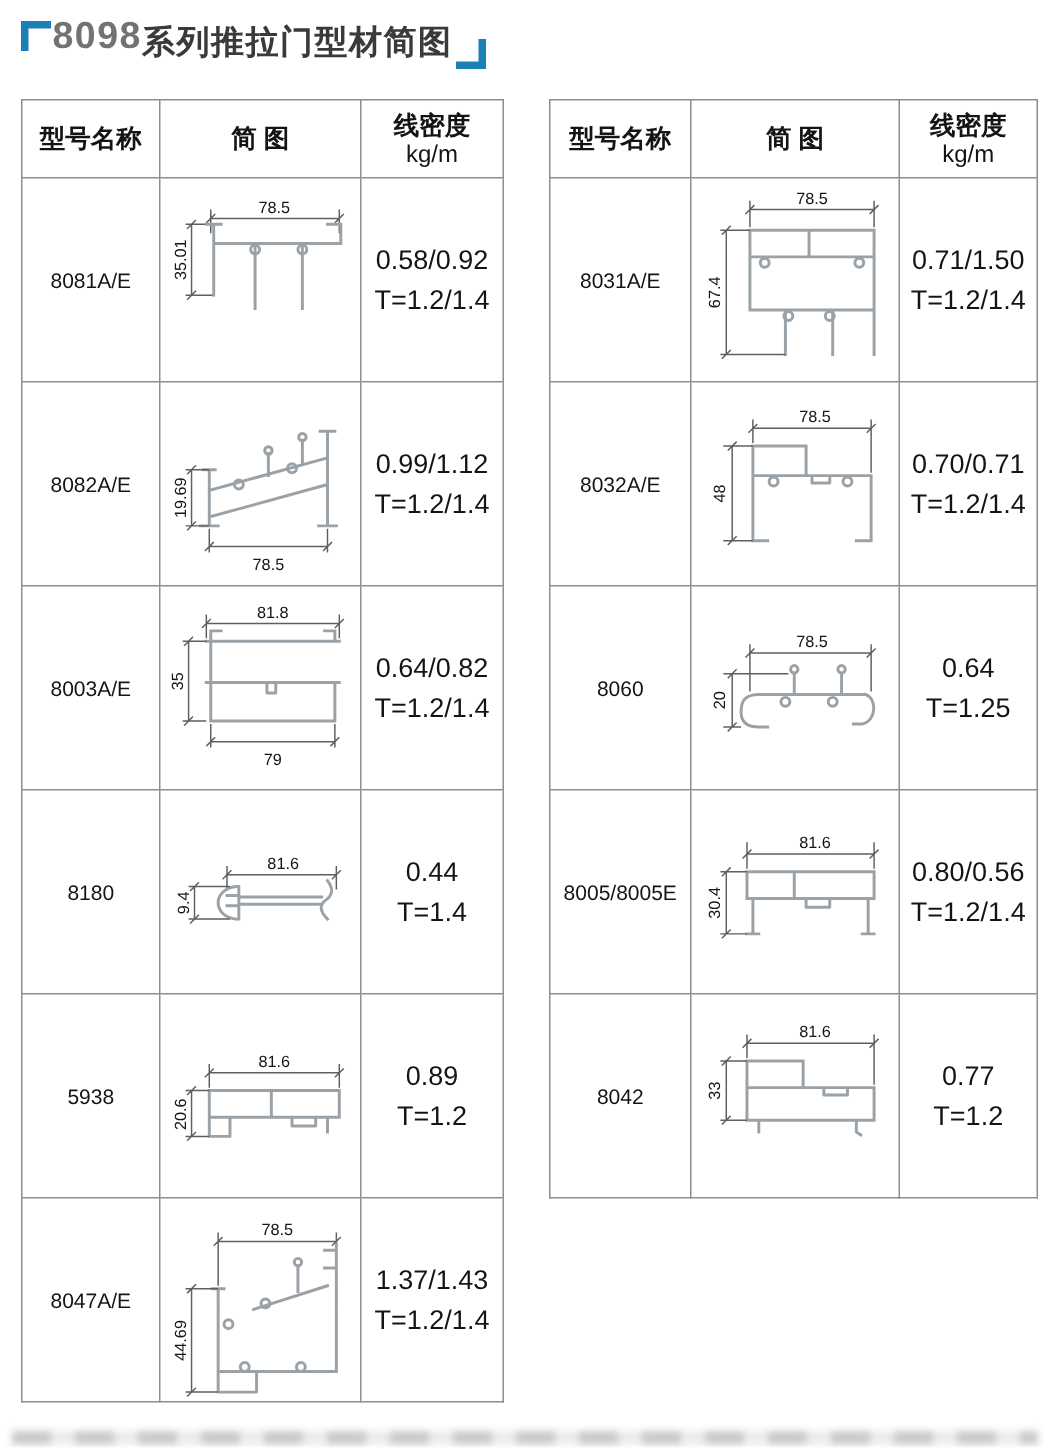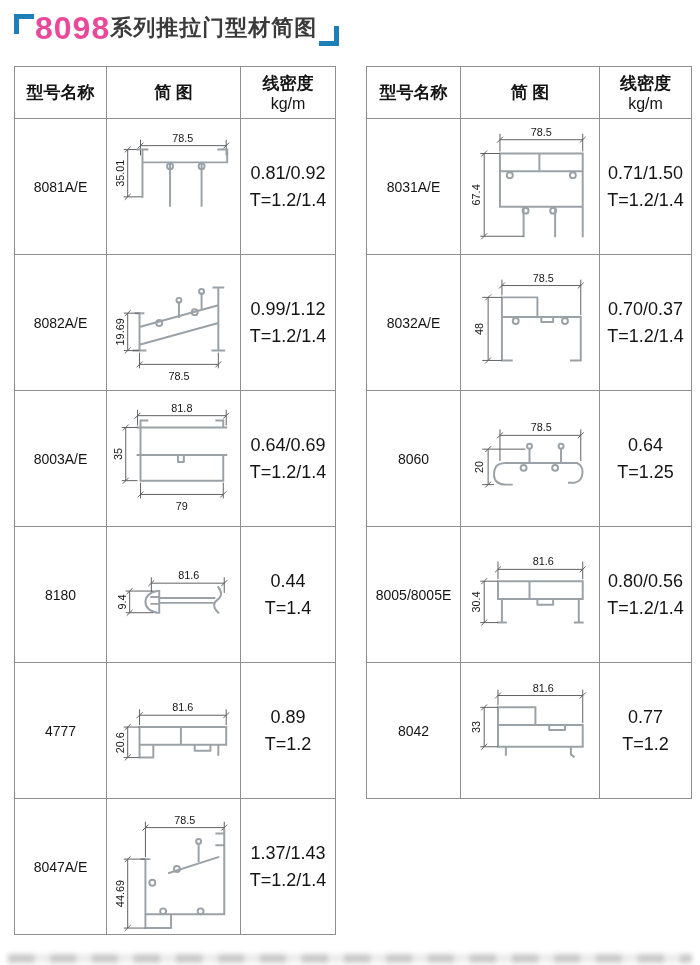--- a/index.html
+++ b/index.html
@@ -3,21 +3,21 @@
 <meta charset="utf-8">
 <style>
   html,body{margin:0;padding:0;background:#fff;}
   .page{position:relative;width:700px;height:965px;background:#fff;overflow:hidden;
         font-family:"Liberation Sans",sans-serif;color:#141414;}
 
   
   .title{position:absolute;left:14px;top:12px;display:flex;align-items:flex-start;}
   .brk-tl{display:inline-block;width:15px;height:15px;border-top:5px solid #1d7fb8;
           border-left:5px solid #1d7fb8;margin:2px 1px 0 0;}
-  .series{font-size:32px;font-weight:bold;color:#ec4899;line-height:1;letter-spacing:1px;}
+  .series{font-size:25px;font-weight:bold;color:#737373;line-height:1;letter-spacing:1px;}
   .rest{font-size:22px;font-weight:bold;color:#3a3a3a;line-height:1;margin-top:5px;letter-spacing:1px;text-align:center;}
   .brk-br{display:inline-block;width:15px;height:15px;border-bottom:5px solid #1d7fb8;
           border-right:5px solid #1d7fb8;margin:14px 0 0 2px;}
 
   
   table{border-collapse:collapse;position:absolute;table-layout:fixed;background:#fff;}
   td,th{border:1px solid #8e8e8e;padding:0;text-align:center;vertical-align:middle;overflow:hidden;}
   th{font-weight:bold;font-size:17px;color:#141414;}
   th .unit{font-size:16px;font-weight:normal;}
   .tbl-left{left:14px;top:66px;}
@@ -73,21 +73,21 @@
           <path class="d" d="M33,36 V20 M120,36 V20 M33,26 H120 M30,29 L36,23 M117,29 L123,23"></path>
           <text class="dt" text-anchor="middle" x="76" y="22">78.5</text>
           <path class="d" d="M33,30 H16 M35,78 H16 M20,30 V78 M17,33 L23,27 M17,81 L23,75"></path>
           <text class="dt" text-anchor="middle" transform="rotate(-90 12 54)" x="12" y="58">35.01</text>
           <path class="p" d="M30,30 h10 M35,30 v48 M35,43 h86 M121,43 v-13 M121,30 h-9 M63,43 v44 M95,43 v44"></path>
           <circle class="p" cx="63" cy="47" r="3"></circle>
               <circle class="p" cx="95" cy="47" r="3"></circle>
         </svg>
       </td>
       <td class="dens">
-        <div>0.81/0.92</div>
+        <div>0.58/0.92</div>
         <div>T=1.2/1.4</div>
       </td>
     </tr>
 
     <tr class="row">
       <td class="model">8082A/E</td>
       <td>
         <svg viewBox="0 0 134 136" width="132" height="134">
           <path class="p" d="M28,58 h8 M32,58 v38 M26,96 h12 M32,72 L112,50 M32,90 L112,68 M112,32 v64 M107,32 h10 M106,96 h12 M72,62 v-15 M95,54 v-16"></path>
           <circle class="p" cx="72" cy="45" r="2.5"></circle>
@@ -113,21 +113,21 @@
           <path class="d" d="M30,34 V18 M120,34 V18 M30,24 H120 M27,27 L33,21 M117,27 L123,21"></path>
           <text class="dt" text-anchor="middle" x="75" y="20">81.8</text>
           <path class="p" d="M30,36 h90 M33,36 v-7 M33,29 h7 M117,36 v-7 M117,29 h-7 M33,36 v54 M30,64 h90 M117,64 v26 M33,90 h84 M71,64 v7 h6 v-7"></path>
           <path class="d" d="M30,36 H14 M30,90 H14 M18,36 V90 M15,39 L21,33 M15,93 L21,87"></path>
           <text class="dt" text-anchor="middle" transform="rotate(-90 10 63)" x="10" y="67">35</text>
           <path class="d" d="M33,92 v16 M117,92 v16 M33,104 H117 M30,107 L36,101 M114,107 L120,101"></path>
           <text class="dt" text-anchor="middle" x="75" y="120">79</text>
         </svg>
       </td>
       <td class="dens">
-        <div>0.64/0.69</div>
+        <div>0.64/0.82</div>
         <div>T=1.2/1.4</div>
       </td>
     </tr>
 
     <tr class="row">
       <td class="model">8180</td>
       <td>
         <svg viewBox="0 0 134 136" width="132" height="134">
           <path class="d" d="M44,66 V50 M118,66 V50 M44,56 H118 M41,59 L47,53 M115,59 L121,53"></path>
           <text class="dt" text-anchor="middle" x="82" y="52">81.6</text>
@@ -136,21 +136,21 @@
           <text class="dt" text-anchor="middle" transform="rotate(-90 14 75)" x="14" y="79">9.4</text>
         </svg>
       </td>
       <td class="dens">
         <div>0.44</div>
         <div>T=1.4</div>
       </td>
     </tr>
 
     <tr class="row">
-      <td class="model">4777</td>
+      <td class="model">5938</td>
       <td>
         <svg viewBox="0 0 134 136" width="132" height="134">
           <path class="d" d="M32,62 V46 M120,62 V46 M32,52 H120 M29,55 L35,49 M117,55 L123,49"></path>
           <text class="dt" text-anchor="middle" x="76" y="48">81.6</text>
           <path class="p" d="M32,64 h88 M120,64 v18 M32,64 v18 M32,82 h88 M74,64 v18 M32,82 v13 h14 v-13 M88,82 v6 h16 v-6 M112,82 v10"></path>
           <path class="d" d="M32,64 H16 M32,95 H16 M20,64 V95 M17,67 L23,61 M17,98 L23,92"></path>
           <text class="dt" text-anchor="middle" transform="rotate(-90 12 80)" x="12" y="84">20.6</text>
         </svg>
       </td>
       <td class="dens">
@@ -227,21 +227,21 @@
           <path class="d" d="M38,40 V24 M118,60 V24 M38,30 H118 M35,33 L41,27 M115,33 L121,27"></path>
           <text class="dt" text-anchor="middle" x="80" y="26">78.5</text>
           <path class="p" d="M38,42 h36 M74,42 v20 M38,62 h80 M38,42 v64 M38,106 h10 M118,62 v44 M118,106 h-10 M78,62 v5 h12 v-5"></path>
           <circle class="p" cx="52" cy="66" r="3"></circle>
               <circle class="p" cx="102" cy="66" r="3"></circle>
           <path class="d" d="M38,42 H18 M38,106 H18 M24,42 V106 M21,45 L27,39 M21,109 L27,103"></path>
           <text class="dt" text-anchor="middle" transform="rotate(-90 15 74)" x="15" y="78">48</text>
         </svg>
       </td>
       <td class="dens">
-        <div>0.70/0.37</div>
+        <div>0.70/0.71</div>
         <div>T=1.2/1.4</div>
       </td>
     </tr>
 
     <tr class="row">
       <td class="model">8060</td>
       <td>
         <svg viewBox="0 0 134 136" width="137" height="134">
           <path class="d" d="M36,70 V38 M118,70 V38 M36,44 H118 M33,47 L39,41 M115,47 L121,41"></path>
           <text class="dt" text-anchor="middle" x="78" y="40">78.5</text>

